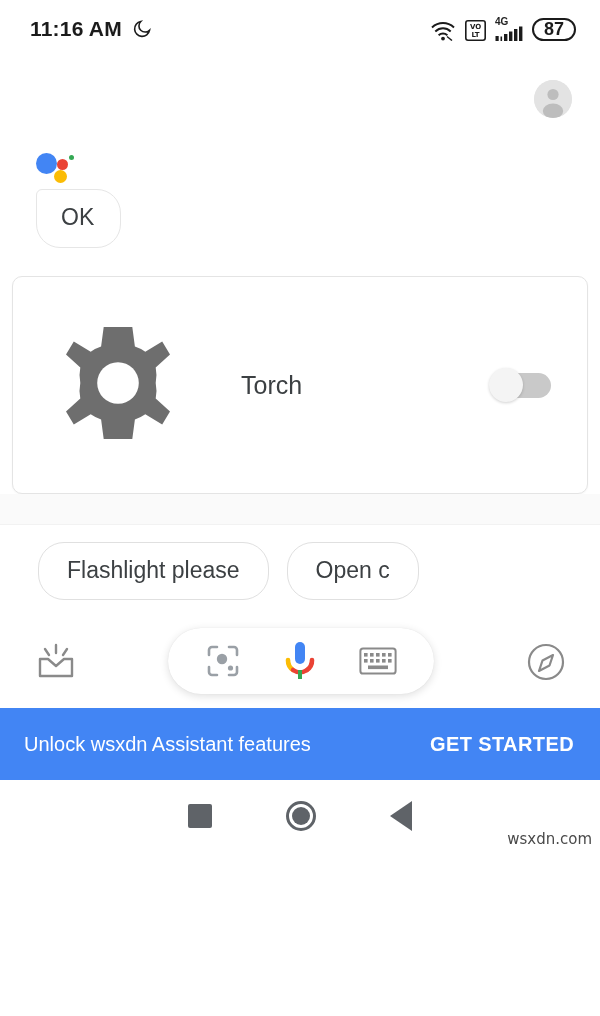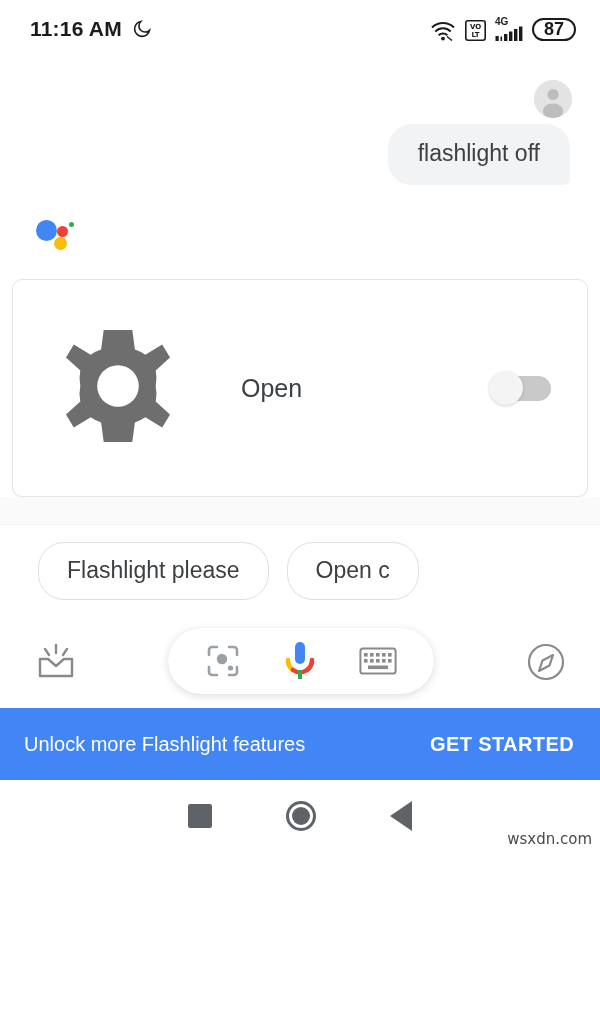--- a/index.html
+++ b/index.html
@@ -282,43 +282,41 @@
     <div class="avatar-row">
       <div class="avatar">
         <svg viewBox="0 0 38 38">
           <circle cx="19" cy="19" r="19" fill="#e3e3e3"></circle>
           <circle cx="19" cy="14.5" r="5.6" fill="#bdbdbd"></circle>
           <ellipse cx="19" cy="31" rx="10.2" ry="7.4" fill="#bdbdbd"></ellipse>
         </svg>
       </div>
     </div>
 
-    <div class="user-row">
-      <div class="user-bubble">flashlight off</div>
-    </div>
 
     <div class="assistant-block">
       <div class="g-logo">
         <span class="g-dot g-blue"></span>
         <span class="g-dot g-red"></span>
         <span class="g-dot g-yellow"></span>
         <span class="g-dot g-green"></span>
       </div>
+      <div class="assistant-bubble">OK</div>
     </div>
   </div>
 
   <div class="card-area">
     <div class="torch-card">
       <span>
         <svg class="gear-icon" viewBox="0 0 100 100">
           <path fill="#6e6e6e" d="M50 7 L61 7 L63 22 A30 30 0 0 1 71 26 L84 18 L90 28 L79 38 A30 30 0 0 1 79 50 L79 50 A30 30 0 0 1 79 62 L90 72 L84 82 L71 74 A30 30 0 0 1 63 78 L61 93 L50 93 L39 93 L37 78 A30 30 0 0 1 29 74 L16 82 L10 72 L21 62 A30 30 0 0 1 21 50 A30 30 0 0 1 21 38 L10 28 L16 18 L29 26 A30 30 0 0 1 37 22 L39 7 Z"></path>
           <circle cx="50" cy="50" r="16" fill="#ffffff"></circle>
         </svg>
       </span>
-      <span class="torch-label">Open</span>
+      <span class="torch-label">Torch</span>
       <span class="toggle">
         <span class="toggle-track"></span>
         <span class="toggle-thumb"></span>
       </span>
     </div>
   </div>
 
   <div class="filler"></div>
 
   <div class="chips-area">
@@ -376,21 +374,21 @@
 
     <span>
       <svg class="explore-icon" viewBox="0 0 40 40">
         <circle cx="20" cy="20" r="17" fill="none" stroke="#8a8a8a" stroke-width="2.2"></circle>
         <path d="M27 13 L16.5 18.5 L13 29 L23.5 23.5 Z" fill="none" stroke="#8a8a8a" stroke-width="2.2" stroke-linejoin="round"></path>
       </svg>
     </span>
   </div>
 
   <div class="promo">
-    <span class="promo-text">Unlock more Flashlight features</span>
+    <span class="promo-text">Unlock wsxdn Assistant features</span>
     <span class="promo-cta">GET STARTED</span>
   </div>
 
   <div class="navbar">
     <span class="nav-recents"></span>
     <span class="nav-home">
       <span class="nav-home-inner"></span>
     </span>
     <span class="nav-back"></span>
     <span class="watermark">wsxdn.com</span>

